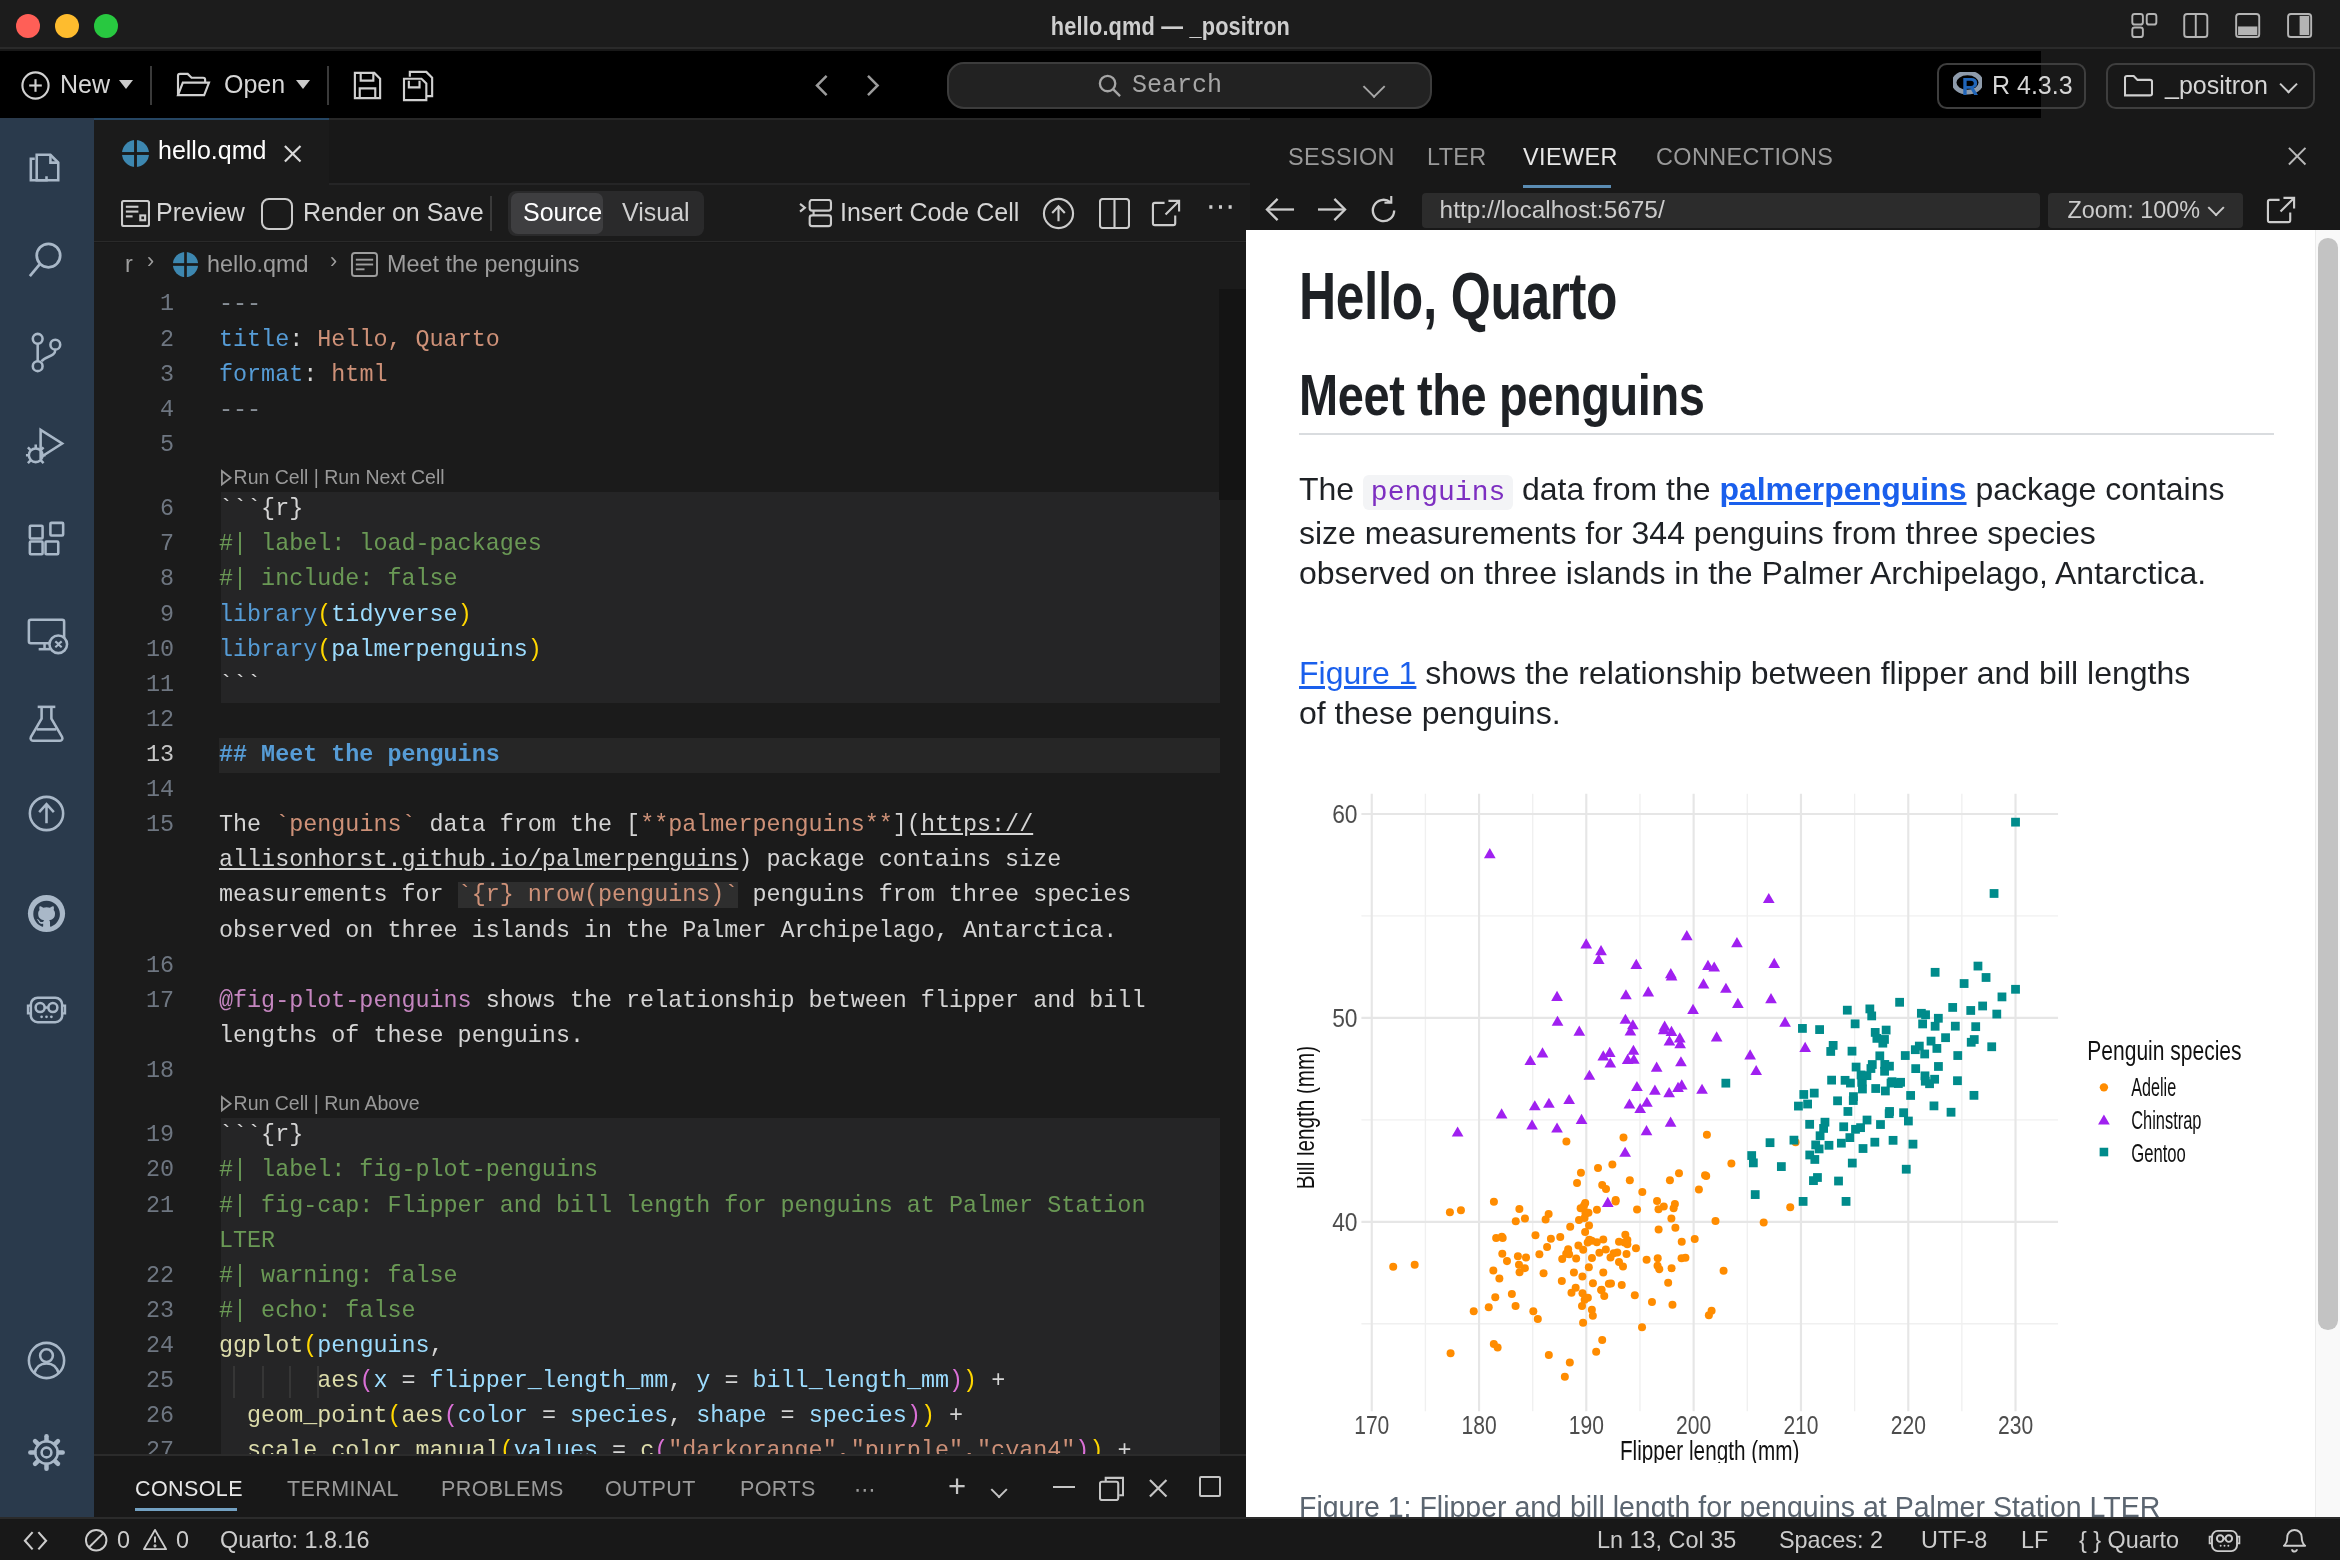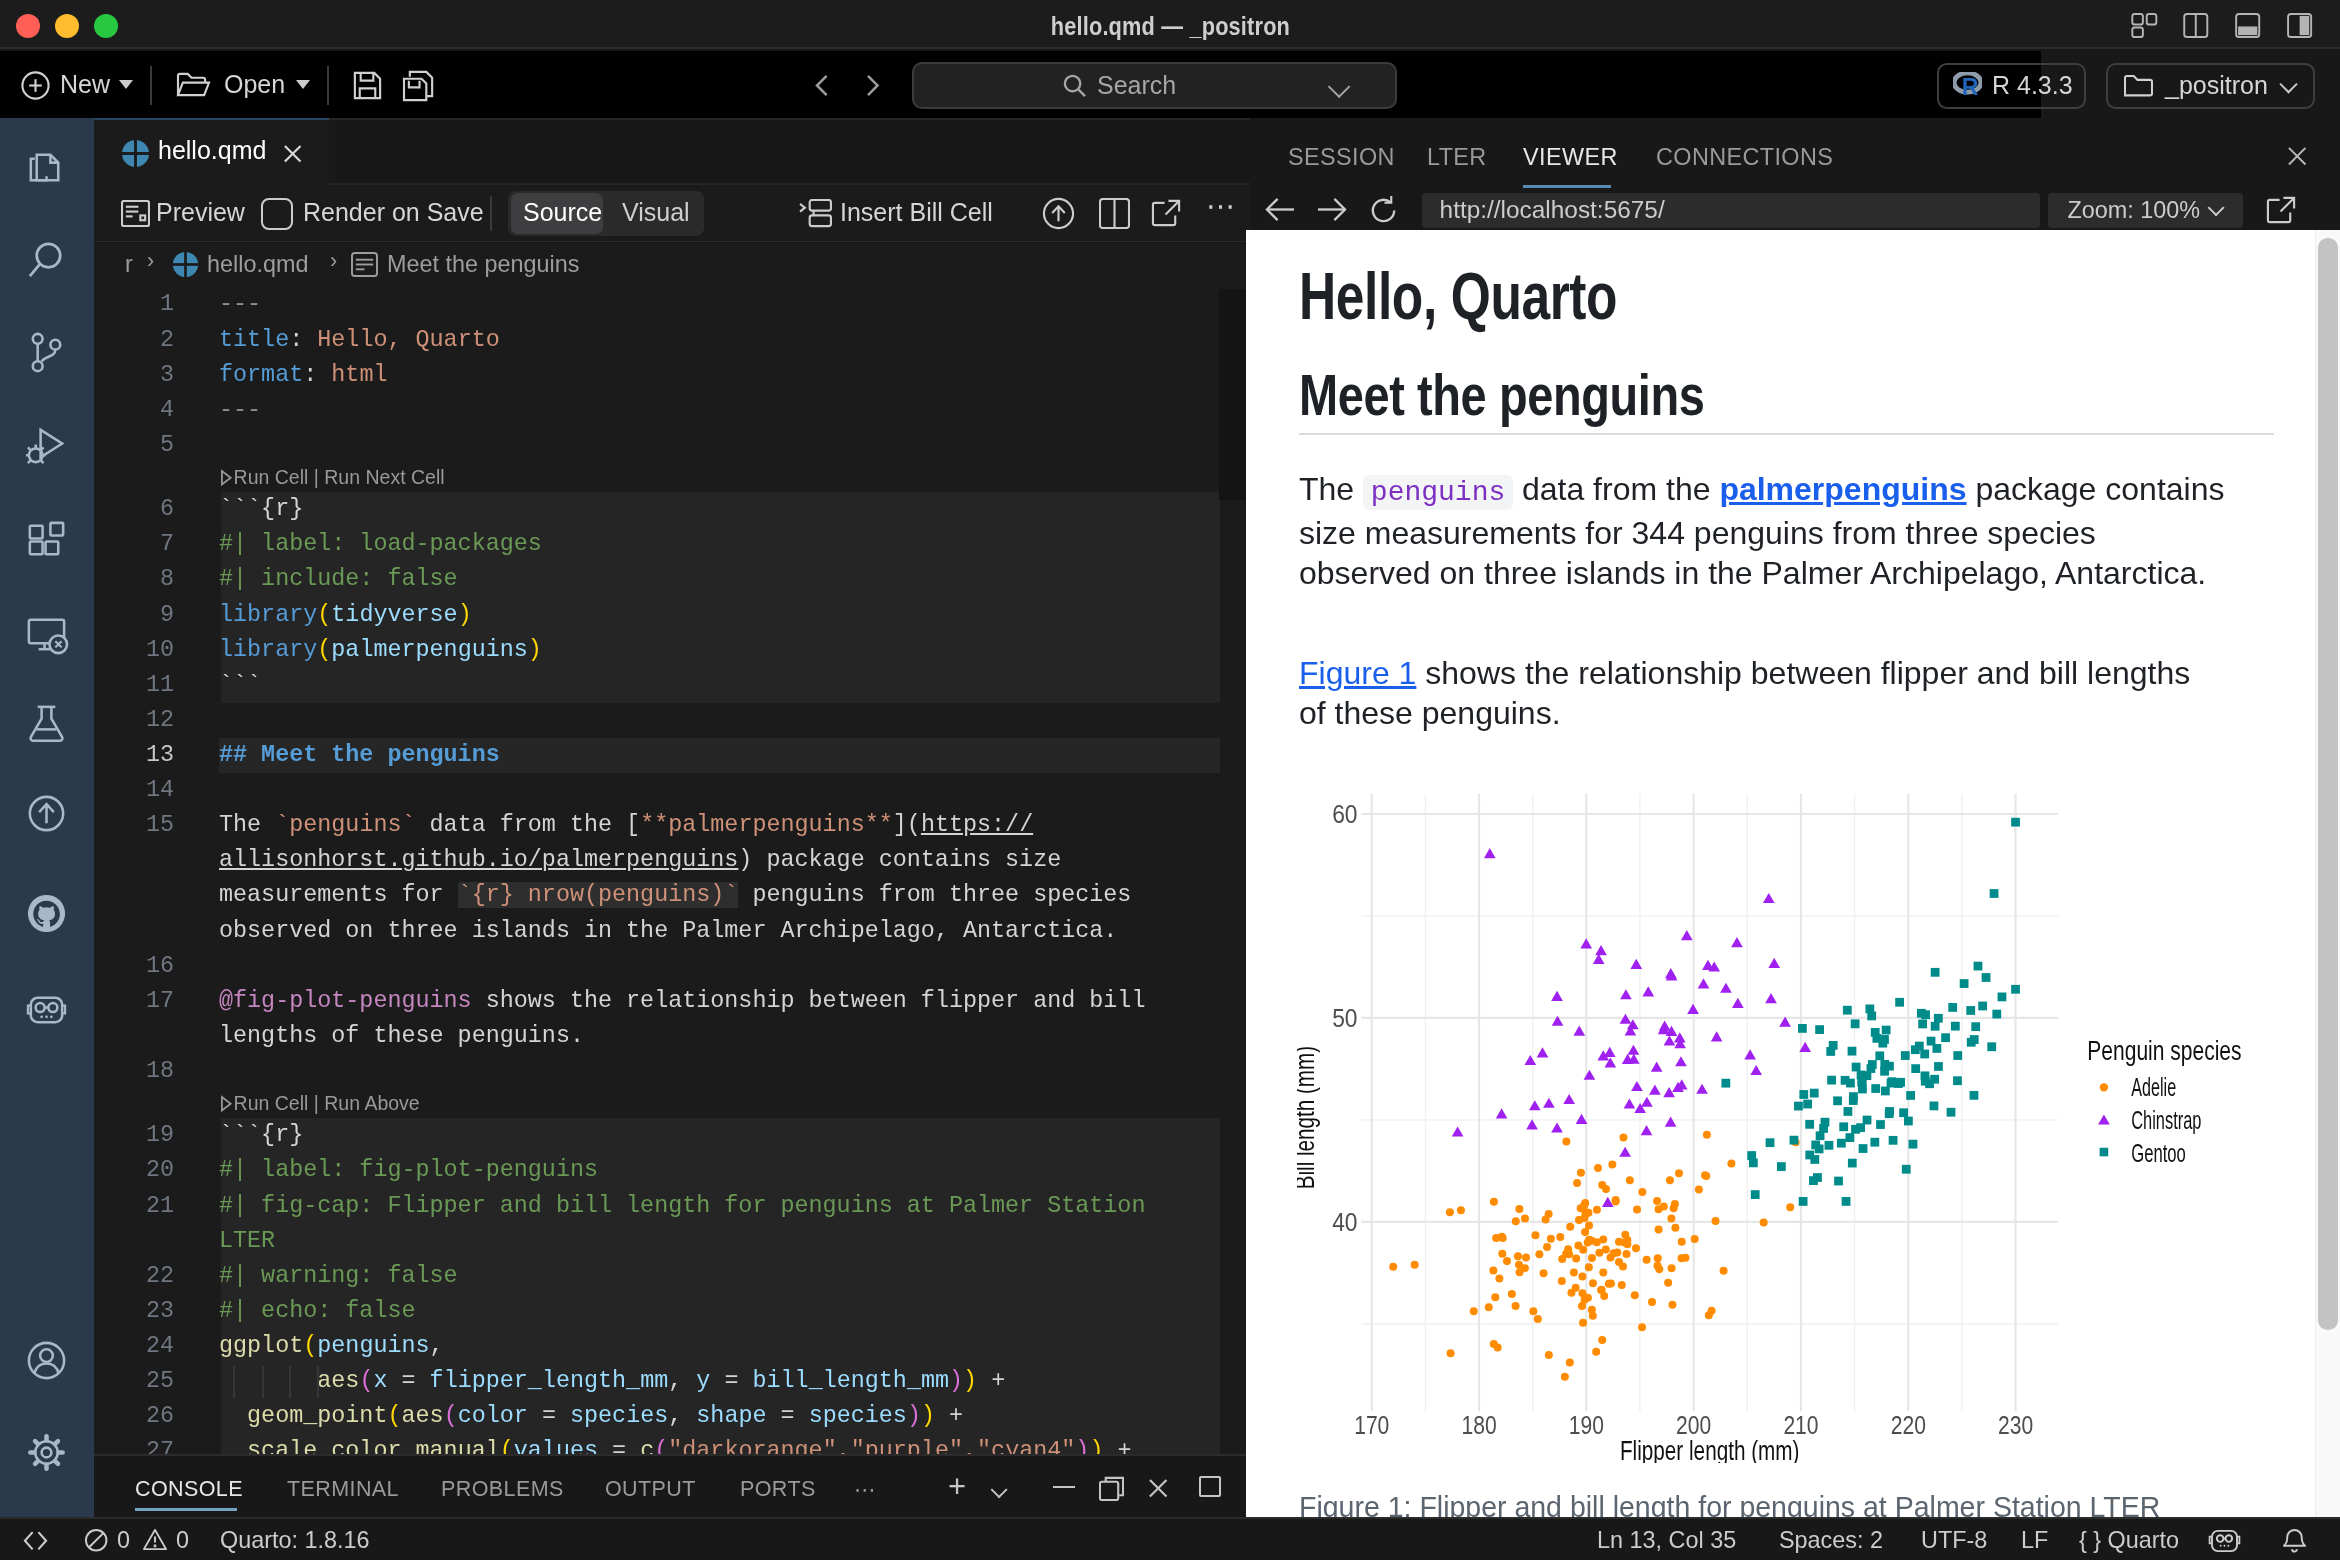--- a/index.html
+++ b/index.html
@@ -8,21 +8,21 @@
   .abs { position:absolute; }
   #root { position:relative; width:2341px; height:1560px; background:#181818; }
   
   #titlebar { left:0; top:0; width:2341px; height:49px; background:#1c1c1c; border-bottom:2px solid #2a2a2a;}
   .tl { width:24.4px; height:24.4px; border-radius:50%; top:13.7px; }
   #title { width:2341px; text-align:center; top:11.7px; font-size:25px; font-weight:700; color:#cecece; letter-spacing:0.2px; transform:scaleX(0.87); transform-origin:1170px 0;}
   
   #toolbar { left:0; top:51px; width:2041px; height:67px; background:#000000; }
   .tbtxt { font-size:25px; color:#d6d6d6; top:18.5px; }
   .tsep { top:14.6px; width:2px; height:39px; background:#3a3a3a; }
-  #searchbox { left:912px; top:10.7px; width:485px; height:47px; background:#222222; border:2px solid #3c3c3c; border-radius:10px; }
+  #searchbox { left:947px; top:10.7px; width:485px; height:47px; background:#222222; border:2px solid #3c3c3c; border-radius:17px;font-family:Liberation Mono, monospace; }
   .topbtn { top:11.7px; height:46px; border:2px solid #3e3e3e; border-radius:9.8px; color:#d6d6d6; font-size:25px; }
   
   #activitybar { left:0; top:118px; width:94px; height:1399px; background:#2a3a4c; }
   .ai { left:23.4px; width:47px; height:47px; }
   
   #tabbar { left:94px; top:118px; width:1157px; height:67px; background:#181818; border-top:2px solid #272727; border-bottom:2px solid #252526;}
   #tab1 { left:0px; top:0px; width:235px; height:67px; background:#1b1b1b; border-top:2.9px solid #264663; margin-top:-2px; }
   #edtoolbar { left:94px; top:185px; width:1157px; height:57px; background:#1b1b1b; border-bottom:1px solid #2a2a2a;}
   #breadcrumb { left:94px; top:243px; width:1157px; height:42px; background:#1b1b1b; color:#9d9d9d; font-size:23.4px;}
   #editor { left:94px; top:285px; width:1157px; height:1169px; background:#1b1b1b; overflow:hidden;}
@@ -257,21 +257,21 @@
     <div class="abs" style="left:414px; top:5.9px; width:196px; height:45px; background:#2a2a2b; border-radius:7.8px;"></div>
     <div class="abs" style="left:417px; top:7.8px; width:92px; height:41px; background:#3e3e40; border-radius:6.8px;"></div>
     <div class="abs" style="left:429px; top:12.7px; font-size:25px; color:#ffffff;">Source</div>
     <div class="abs" style="left:528px; top:12.7px; font-size:25px; color:#cfcfcf;">Visual</div>
     <svg class="abs" style="left:704px; top:13.7px;" width="35" height="29" viewBox="0 0 36 30" fill="none" stroke="#cccccc" stroke-width="2.2">
       <path d="M2 5 l5 4 l-5 4"></path>
       <rect x="12" y="1" width="22" height="11" rx="2.5"></rect>
         <rect x="12" y="17" width="22" height="11" rx="2.5"></rect>
         <line x1="16" y1="12" x2="16" y2="17"></line>
     </svg>
-    <div class="abs tbtxt" style="left:746px; top:12.7px;">Insert Bill Cell</div>
+    <div class="abs tbtxt" style="left:746px; top:12.7px;">Insert Code Cell</div>
     <svg class="abs" style="left:948px; top:11.7px;" width="33" height="33" viewBox="0 0 34 34" fill="none" stroke="#cccccc" stroke-width="2.2">
       <circle cx="17" cy="17" r="15"></circle>
         <path d="M17 25 V10 M10.5 16.5 L17 9.5 L23.5 16.5"></path>
     </svg>
     <svg class="abs" style="left:1005px; top:12.7px;" width="31" height="31" viewBox="0 0 32 32" fill="none" stroke="#cccccc" stroke-width="2.2">
       <rect x="1" y="1" width="30" height="30" rx="3"></rect>
         <line x1="16" y1="1" x2="16" y2="31"></line>
     </svg>
     <svg class="abs" style="left:1057px; top:12.7px;" width="31" height="31" viewBox="0 0 32 32" fill="none" stroke="#cccccc" stroke-width="2.2">
       <path d="M14 5 H4 a2 2 0 0 0 -2 2 v19 a2 2 0 0 0 2 2 h19 a2 2 0 0 0 2-2 V18"></path>

